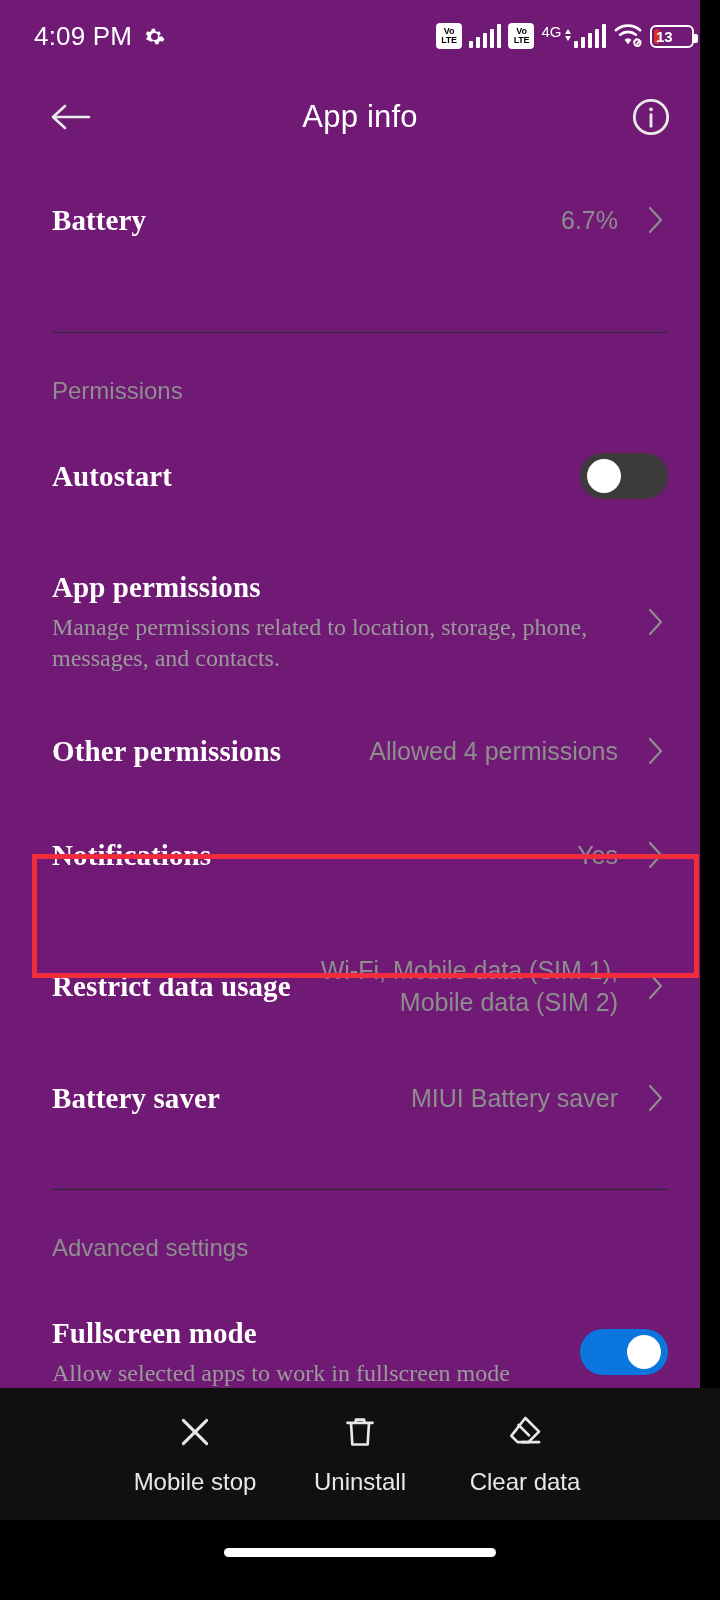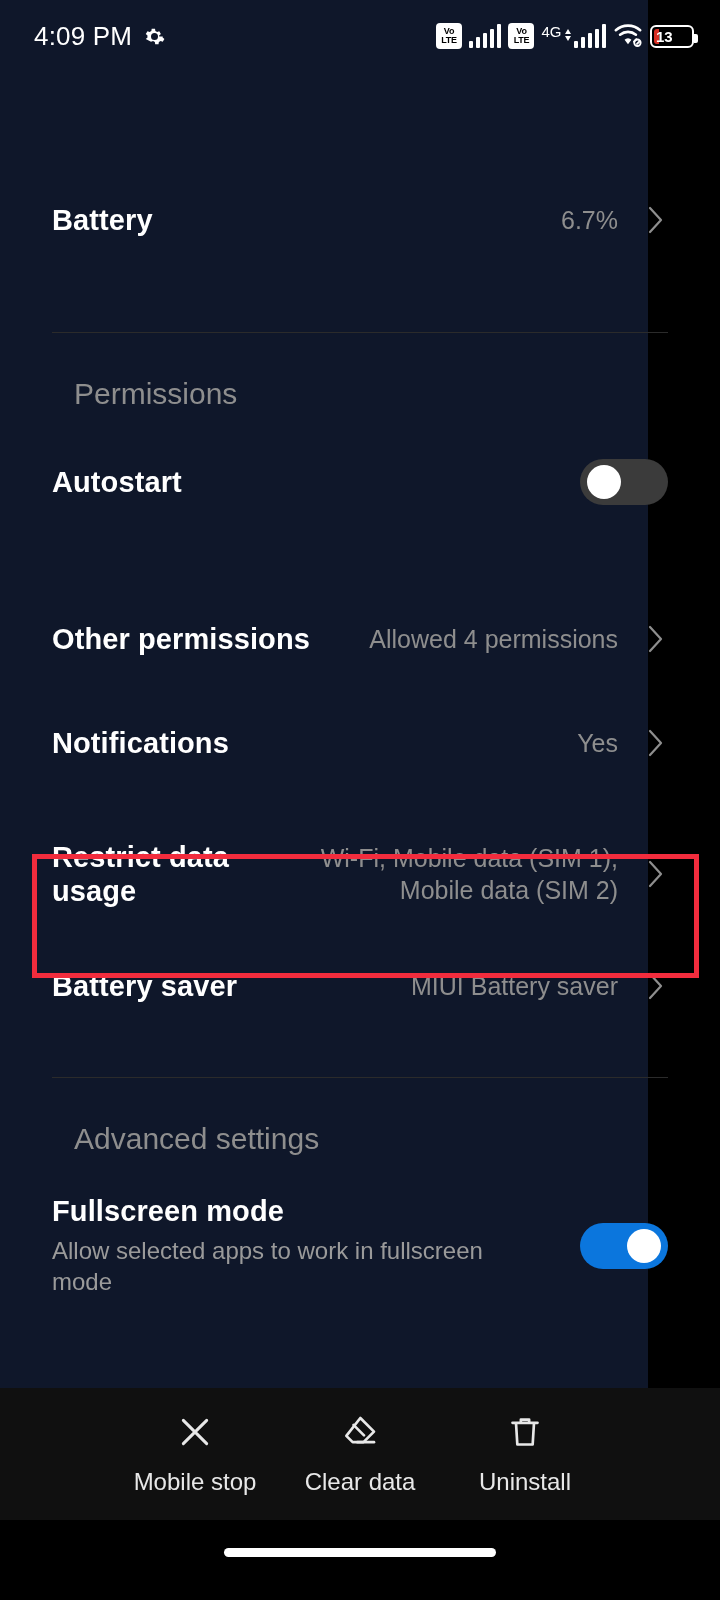--- a/index.html
+++ b/index.html
@@ -2,21 +2,21 @@
 <html><head>
 <meta charset="utf-8">
 <style>
   * { margin:0; padding:0; box-sizing:border-box; }
   html, body {
     width:720px; height:1600px;
     background:#000;
     font-family:"Liberation Sans", sans-serif;
     overflow:hidden;
   }
-  #screen { position:relative; width:648px; height:1600px; background:#0f172a; }
+  #screen { position:relative; width:700px; height:1600px; background:#701a75; }
 
   
   .statusbar {
     position:absolute; top:0; left:0; width:720px; height:72px;
     display:flex; align-items:center; justify-content:space-between;
     padding:0 26px 0 34px;
   }
   .sb-left { display:flex; align-items:center; gap:12px; }
   .sb-clock { color:#fff; font-size:26px; font-weight:400; letter-spacing:.2px; }
   .gear { width:21px; height:21px; position:relative; display:inline-block; }
@@ -73,30 +73,30 @@
   .info-btn { position:absolute; right:42px; width:54px; height:54px;
               display:flex; align-items:center; justify-content:center; }
 
   
   .content { position:absolute; top:172px; left:0; width:720px; height:1240px; overflow:hidden; }
 
   .row {
     position:relative; padding:0 52px; display:flex; align-items:center;
     justify-content:space-between; gap:18px;
   }
-  .row-main { flex:1 1 auto; min-width:0; }
+  .row-main { flex:1 1 auto; min-width:0;font-family:Liberation Serif, serif; }
   .row-title { color:#fff; font-size:29px; font-weight:bold; letter-spacing:.1px; line-height:1.18; }
   .row-sub { color:#9a9a9a; font-size:24px; line-height:1.28; margin-top:8px; font-weight:400; }
   .row-value { color:#8e8e8e; font-size:25px; text-align:right; line-height:1.3; font-weight:400;
                flex:0 0 auto; }
   .row-value.wrap { max-width:300px; text-align:right; }
   .chev { flex:0 0 auto; width:26px; display:flex; align-items:center; justify-content:center;
           margin-left:6px; }
 
-  .section-label { color:#8e8e8e; font-size:30px; padding:0 37px; font-weight:400;margin-left:37px; }
+  .section-label { color:#8e8e8e; font-size:24px; padding:0 52px; font-weight:400; }
 
   .divider { height:1px; background:#2b2b2b; margin:0 52px; }
 
   
   .toggle { width:88px; height:46px; border-radius:23px; position:relative; flex:0 0 auto; }
   .toggle.off { background:#3b3b3b; }
   .toggle.on  { background:#0b76dd; }
   .toggle .knob {
     position:absolute; top:6px; width:34px; height:34px; border-radius:50%; background:#fff;
   }
@@ -175,20 +175,35 @@
           <circle cx="22.8" cy="17.3" r="3" stroke="#fff" stroke-width="1.7"></circle>
         </svg>
       </span>
       <div class="batt">
         <div class="batt-fill"></div>
         <div class="batt-num">13</div>
       </div>
     </div>
   </div>
 
+  <div class="header">
+    <div class="back-btn">
+      <svg width="44" height="32" viewBox="0 0 44 32" fill="none">
+        <path d="M4 16h36M16 5L4 16l12 11" stroke="#e9e9e9" stroke-width="2.6" stroke-linecap="round" stroke-linejoin="round"></path>
+      </svg>
+    </div>
+    <div class="title">App info</div>
+    <div class="info-btn">
+      <svg width="40" height="40" viewBox="0 0 24 24" fill="none">
+        <circle cx="12" cy="12" r="10" stroke="#e9e9e9" stroke-width="1.7"></circle>
+        <circle cx="12" cy="7.4" r="1.15" fill="#e9e9e9"></circle>
+        <path d="M12 10.6v7" stroke="#e9e9e9" stroke-width="1.7" stroke-linecap="round"></path>
+      </svg>
+    </div>
+  </div>
 
   <div class="content">
 
     <div class="row" style="height:96px;">
       <div class="row-main">
         <div class="row-title">Battery</div>
       </div>
       <div class="row-value">6.7%</div>
       <span class="chev">
         <svg width="20" height="32" viewBox="0 0 20 32" fill="none">
@@ -208,20 +223,31 @@
       <div class="row-main">
         <div class="row-title">Autostart</div>
       </div>
       <div class="toggle off">
         <div class="knob"></div>
       </div>
     </div>
 
     <div style="height:58px;"></div>
 
+    <div class="row" style="height:118px;">
+      <div class="row-main" style="max-width:545px;">
+        <div class="row-title">App permissions</div>
+        <div class="row-sub">Manage permissions related to location, storage, phone, messages, and contacts.</div>
+      </div>
+      <span class="chev">
+        <svg width="20" height="32" viewBox="0 0 20 32" fill="none">
+          <path d="M5 4l11 12L5 28" stroke="#8e8e8e" stroke-width="2.2" stroke-linecap="round" stroke-linejoin="round"></path>
+        </svg>
+      </span>
+    </div>
 
     <div style="height:42px;"></div>
 
     <div class="row" style="height:56px;">
       <div class="row-main">
         <div class="row-title">Other permissions</div>
       </div>
       <div class="row-value">Allowed 4 permissions</div>
       <span class="chev">
         <svg width="20" height="32" viewBox="0 0 20 32" fill="none">
@@ -296,40 +322,40 @@
   <div class="highlight-box"></div>
 
   <div class="actionbar">
     <div class="action">
       <span>
         <svg width="40" height="40" viewBox="0 0 24 24" fill="none">
           <path d="M5 5l14 14M19 5L5 19" stroke="#e8e8e8" stroke-width="1.8" stroke-linecap="round"></path>
         </svg>
       </span>
       <div class="action-label">Mobile stop</div>
+    </div>
+    <div class="action">
+      <span>
+        <svg width="40" height="40" viewBox="0 0 24 24" fill="none">
+          <path d="M4.5 6.5h15" stroke="#e8e8e8" stroke-width="1.6" stroke-linecap="round"></path>
+          <path d="M9.5 6.5V4.6h5v1.9" stroke="#e8e8e8" stroke-width="1.6" stroke-linejoin="round"></path>
+          <path d="M6.6 6.5l.8 13h9.2l.8-13" stroke="#e8e8e8" stroke-width="1.6" stroke-linejoin="round"></path>
+        </svg>
+      </span>
+      <div class="action-label">Uninstall</div>
     </div>
     <div class="action">
       <span>
         <svg width="40" height="40" viewBox="0 0 24 24" fill="none">
           <path d="M12.2 3.6l8.2 8.2-6.3 6.3H7.6L3.8 14.3z" stroke="#e8e8e8" stroke-width="1.6" stroke-linejoin="round"></path>
           <path d="M8.1 7.7l6.3 6.3" stroke="#e8e8e8" stroke-width="1.6" stroke-linecap="round"></path>
           <path d="M10.4 18.1h10" stroke="#e8e8e8" stroke-width="1.6" stroke-linecap="round"></path>
         </svg>
       </span>
       <div class="action-label">Clear data</div>
     </div>
-    <div class="action">
-      <span>
-        <svg width="40" height="40" viewBox="0 0 24 24" fill="none">
-          <path d="M4.5 6.5h15" stroke="#e8e8e8" stroke-width="1.6" stroke-linecap="round"></path>
-          <path d="M9.5 6.5V4.6h5v1.9" stroke="#e8e8e8" stroke-width="1.6" stroke-linejoin="round"></path>
-          <path d="M6.6 6.5l.8 13h9.2l.8-13" stroke="#e8e8e8" stroke-width="1.6" stroke-linejoin="round"></path>
-        </svg>
-      </span>
-      <div class="action-label">Uninstall</div>
-    </div>
   </div>
 
   <div class="navbar">
     <div class="home-pill"></div>
   </div>
 
 </div>
 
 </body></html>

